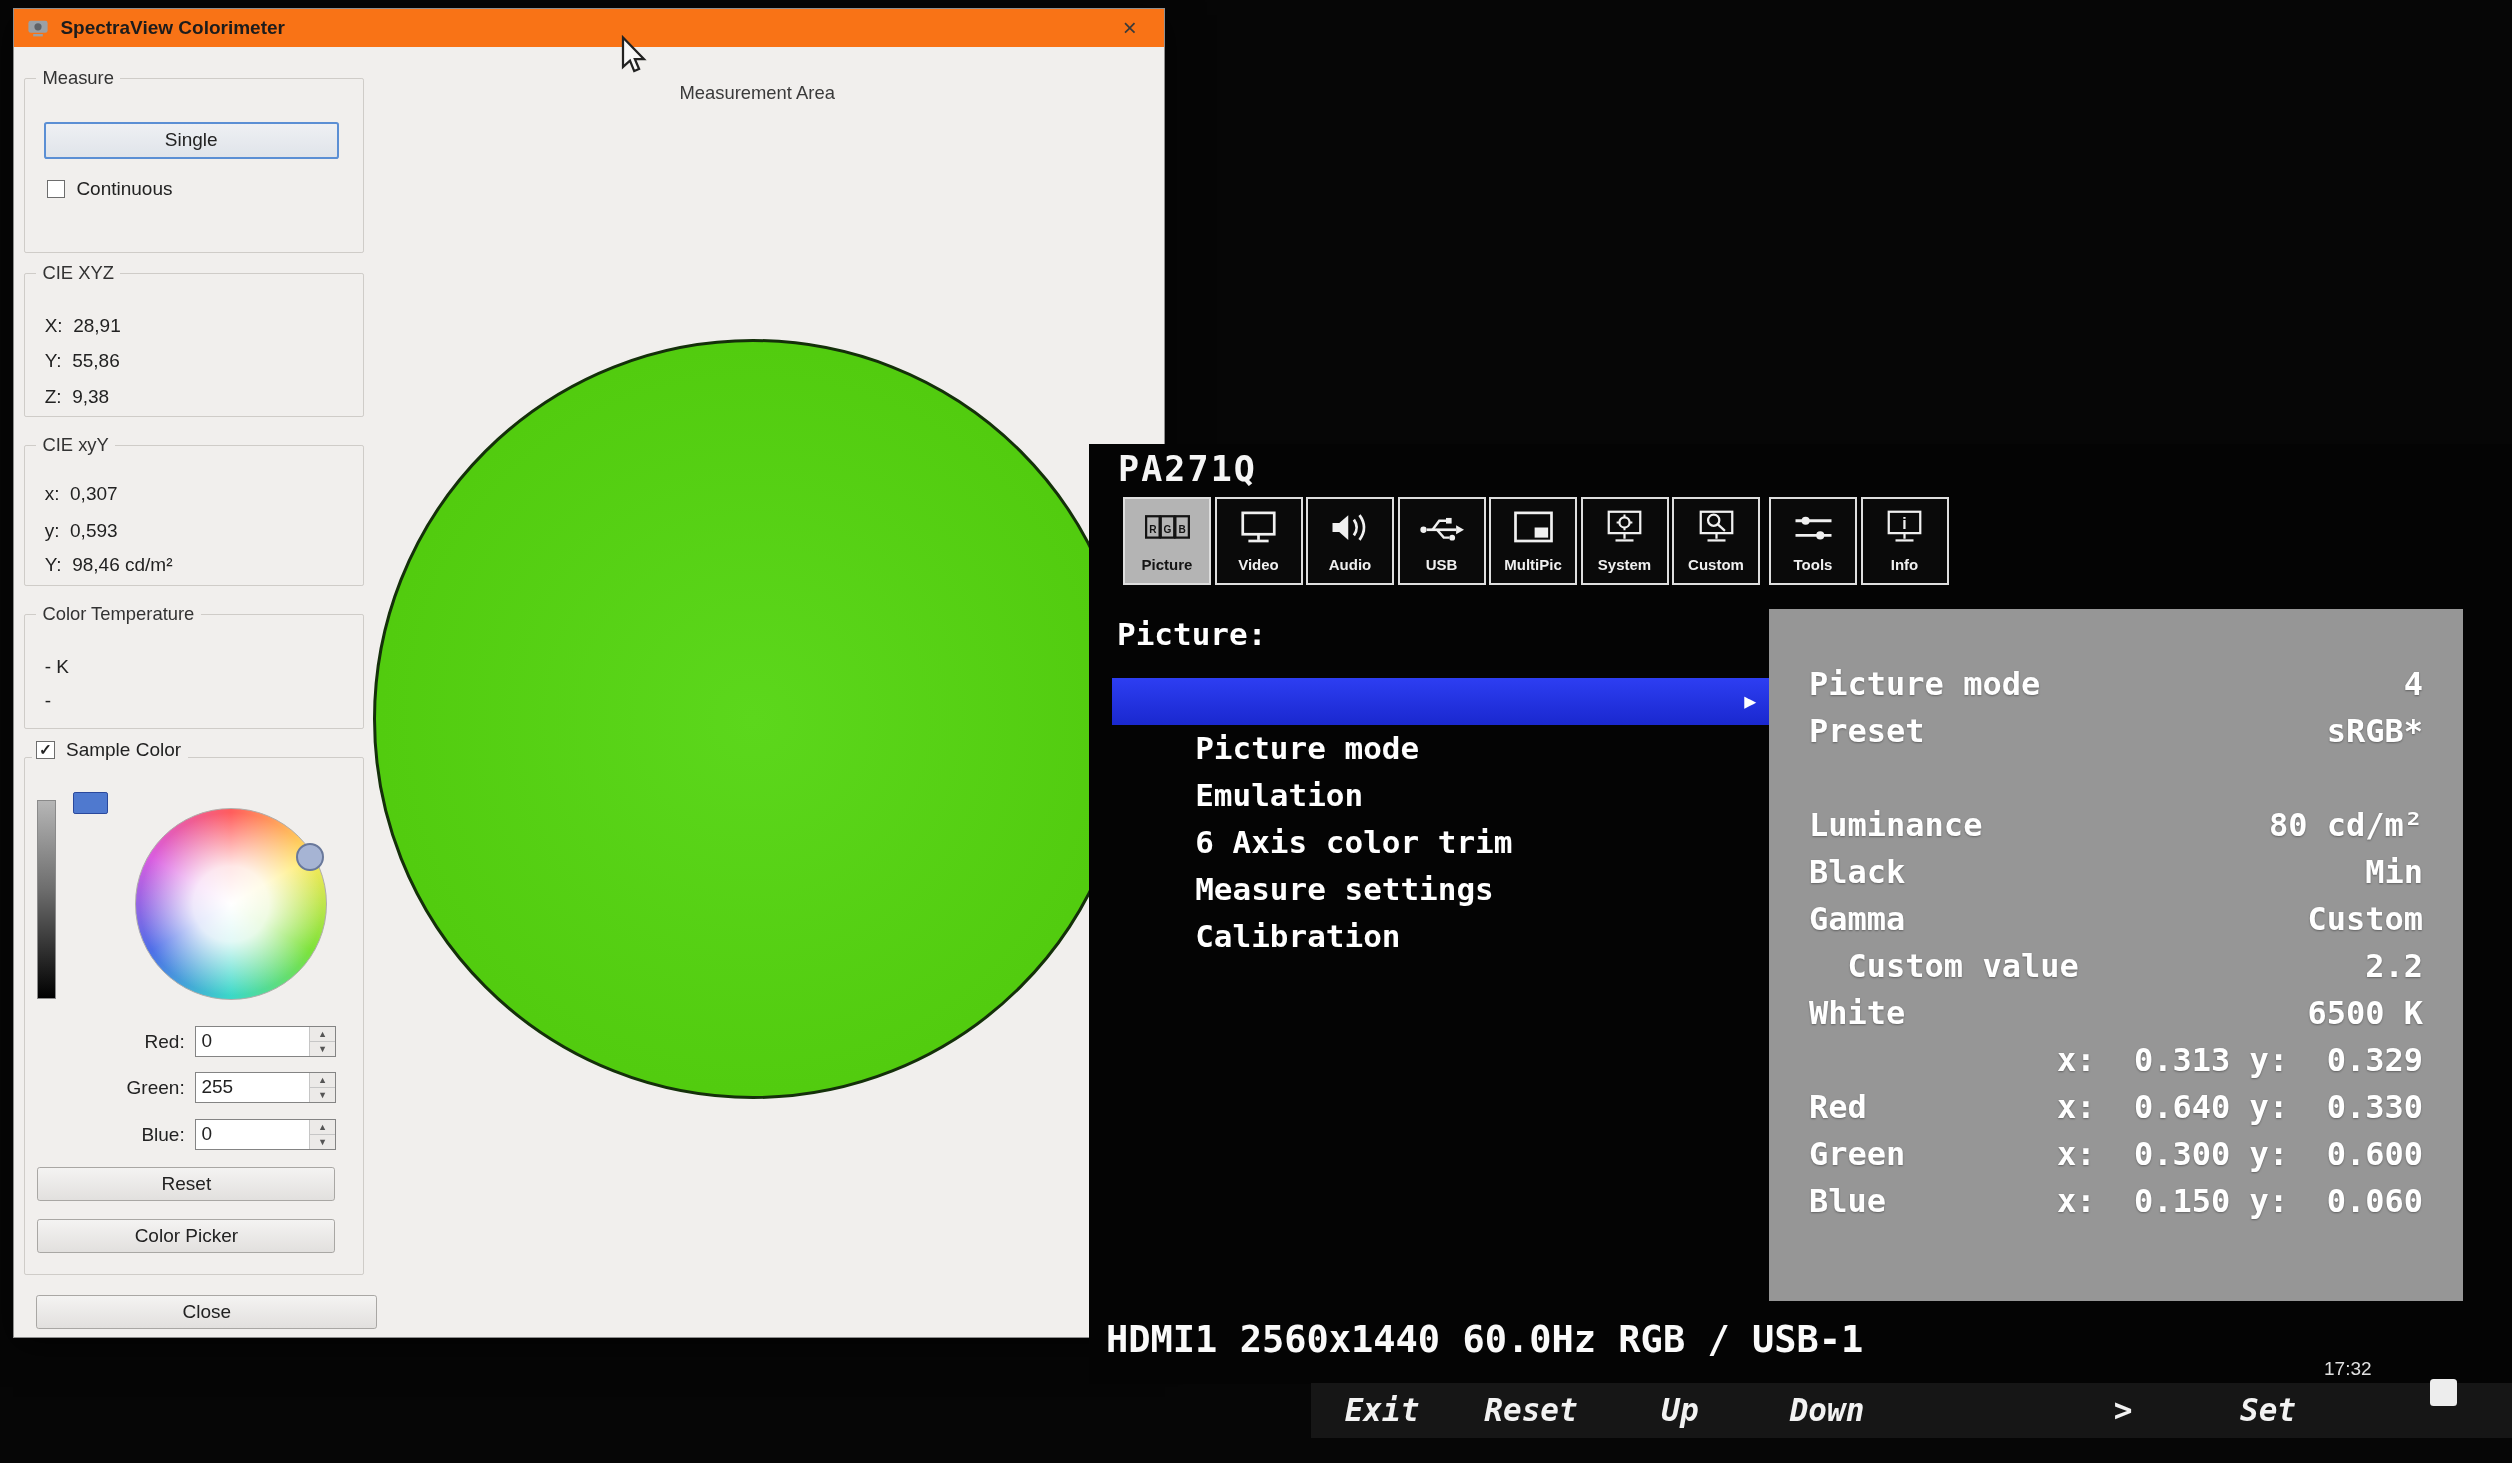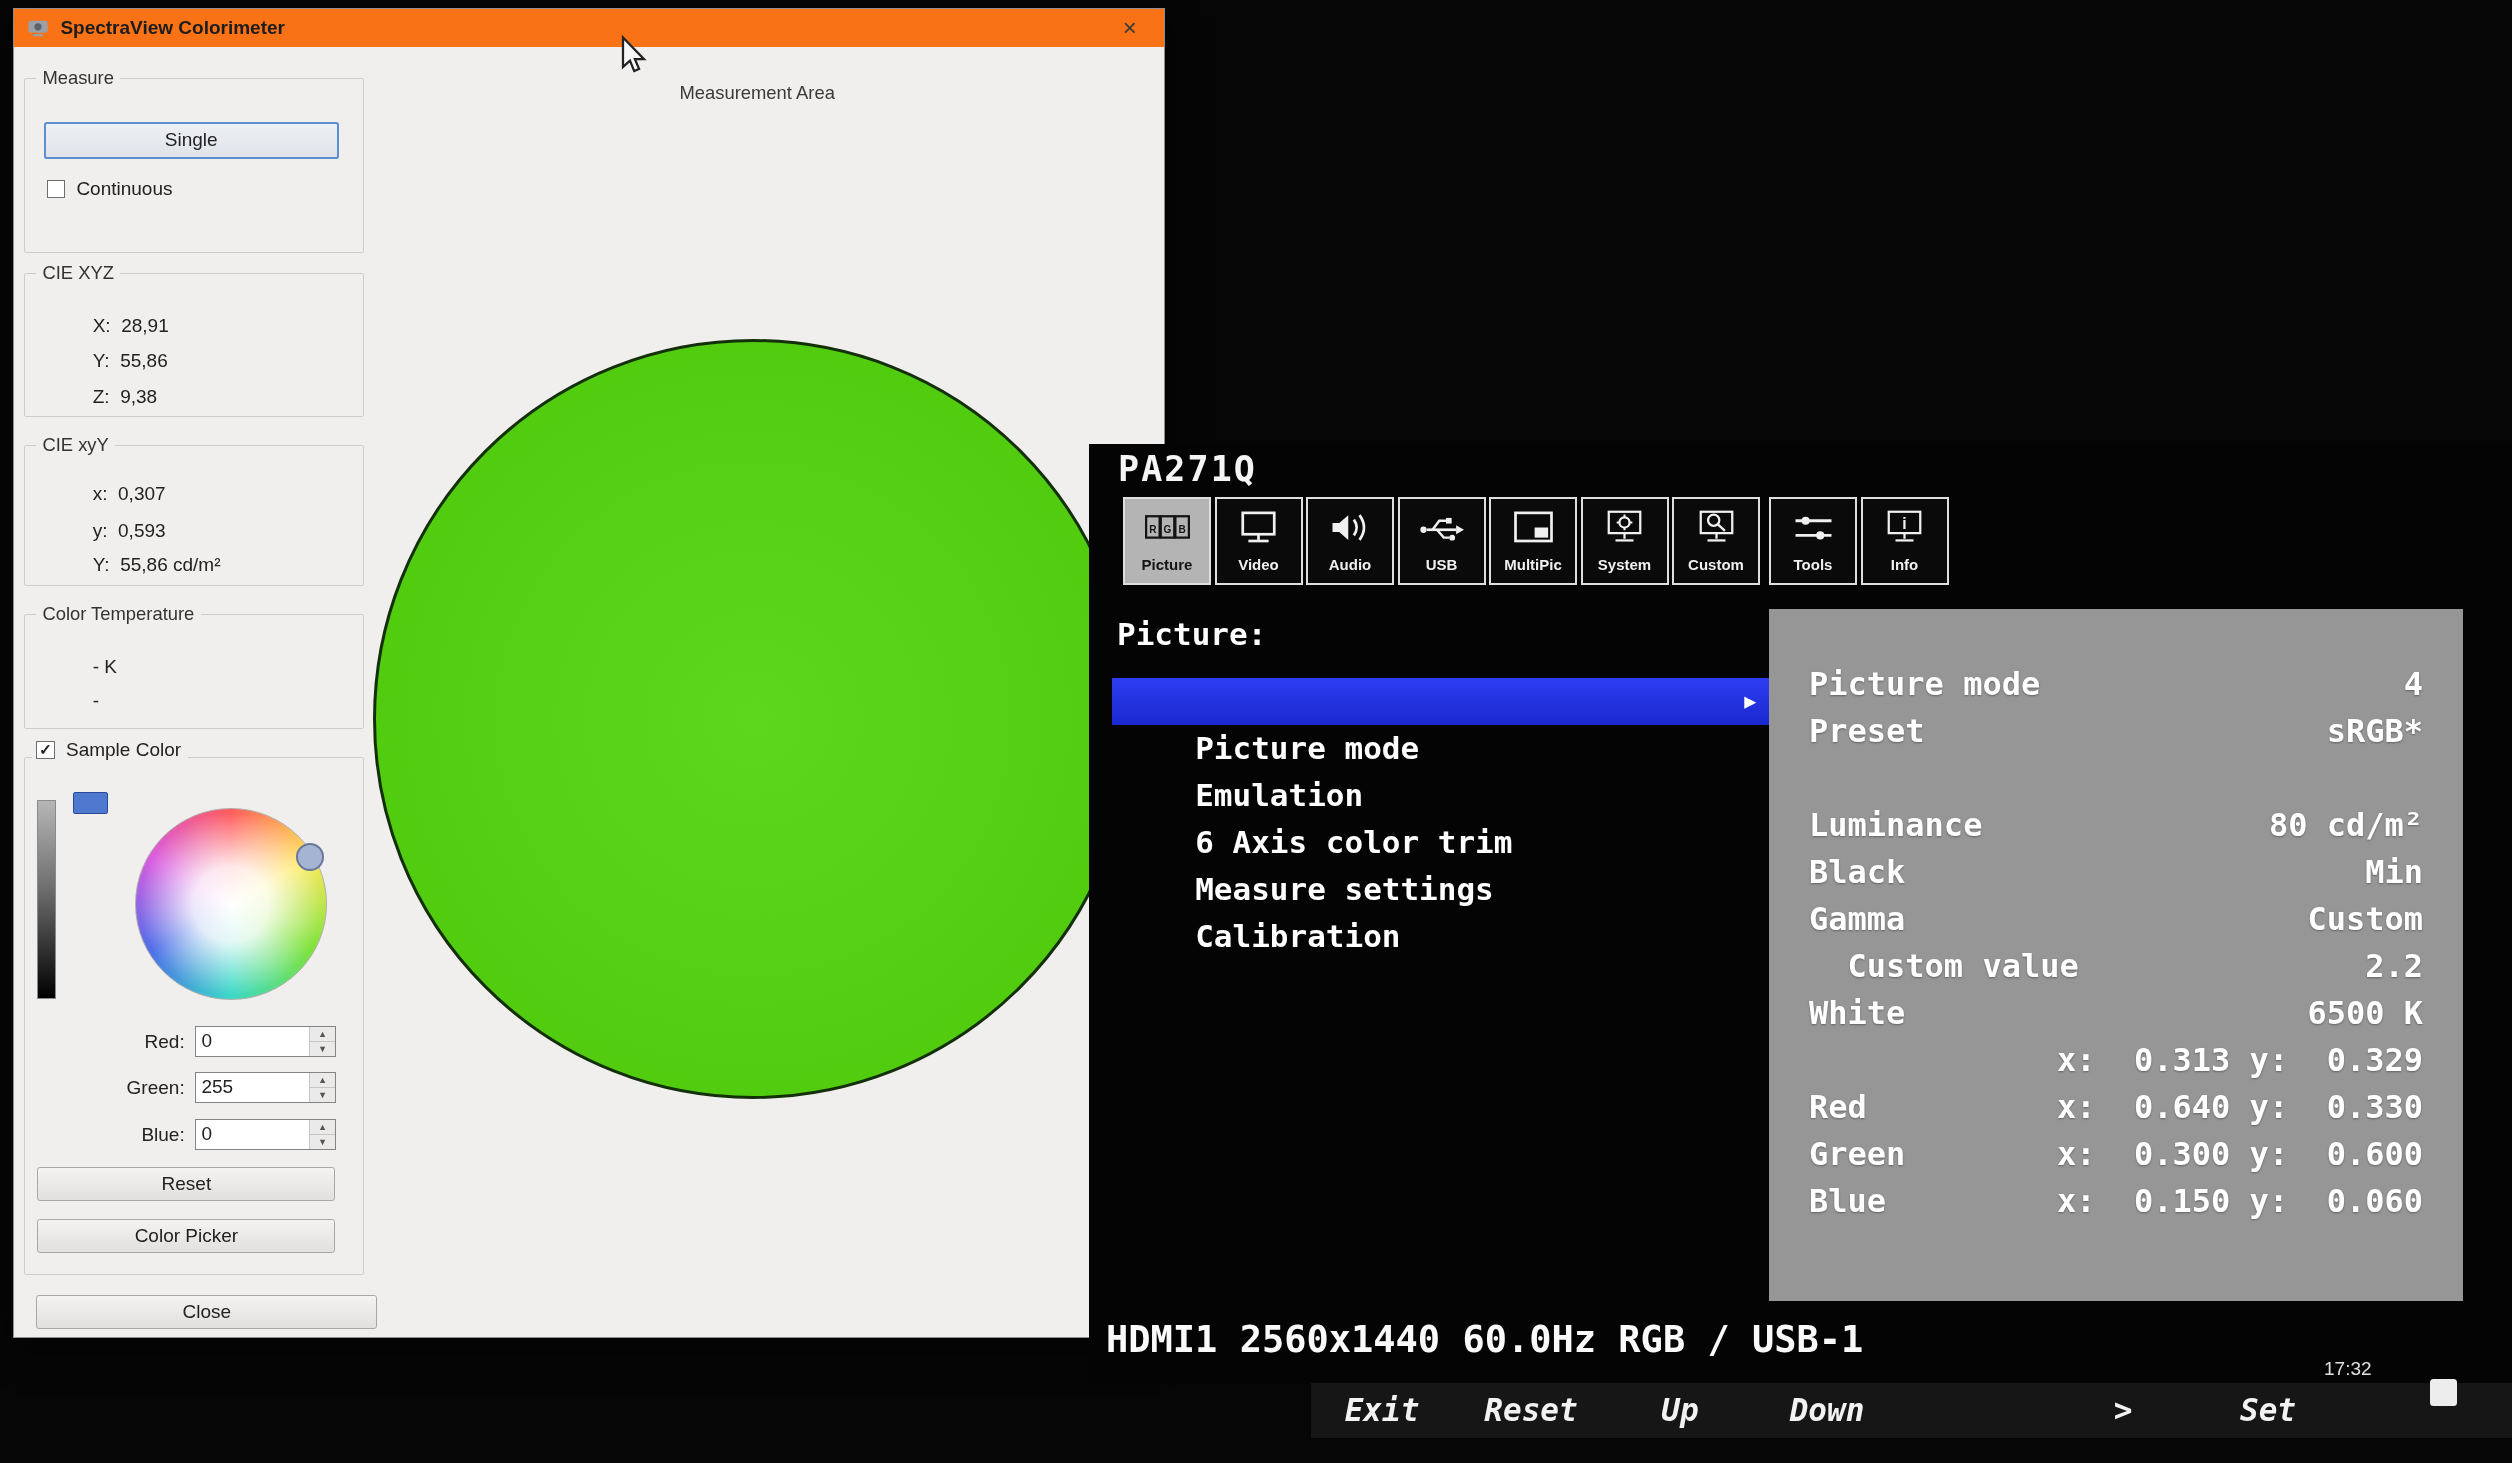--- a/index.html
+++ b/index.html
@@ -29,21 +29,21 @@
     display:flex;align-items:center;justify-content:center;
     font-size:24px;color:#3a3a3a;cursor:pointer;
   }
   .group{
     position:absolute;border:1.4px solid #cfccc8;border-radius:2.1px;box-sizing:border-box;
   }
   .group-label{
     position:absolute;top:-12px;left:11.3px;background:#f1efed;
     padding:0 6.4px;font-size:18.4px;color:#333;white-space:nowrap;
   }
-  .gtext{position:absolute;font-size:19px;color:#222;white-space:pre;margin-left:48px;}
+  .gtext{position:absolute;font-size:19px;color:#222;white-space:pre;}
   .btn{
     position:absolute;display:flex;align-items:center;justify-content:center;
     background:linear-gradient(#f4f3f2,#e2e0de);
     border:1.4px solid #a9a7a4;border-radius:2.8px;
     font-size:19px;color:#222;box-sizing:border-box;cursor:pointer;
   }
   .btn.primary{border:2.1px solid #5b8fd4;background:linear-gradient(#eef0f3,#e0e4ea);}
   .checkrow{position:absolute;display:flex;align-items:center;gap:8.5px;}
   .checkbox{
     width:18.4px;height:18.4px;background:#fff;border:1.4px solid #6d6d6d;
@@ -168,21 +168,21 @@
     <span class="group-label">CIE XYZ</span>
     <div class="gtext" style="left:20px;top:41px;"><span>X:</span>  <span>28,91</span></div>
     <div class="gtext" style="left:20px;top:76px;"><span>Y:</span>  <span>55,86</span></div>
     <div class="gtext" style="left:20px;top:112px;"><span>Z:</span>  <span>9,38</span></div>
   </div>
 
   <div class="group" style="left:10px;top:436px;width:340px;height:141px;">
     <span class="group-label">CIE xyY</span>
     <div class="gtext" style="left:20px;top:37px;"><span>x:</span>  <span>0,307</span></div>
     <div class="gtext" style="left:20px;top:74px;"><span>y:</span>  <span>0,593</span></div>
-    <div class="gtext" style="left:20px;top:108px;"><span>Y:</span>  <span>55,86 cd/m²</span></div>
+    <div class="gtext" style="left:20px;top:108px;"><span>Y:</span>  <span>98,46 cd/m²</span></div>
   </div>
 
   <div class="group" style="left:10px;top:605px;width:340px;height:115px;">
     <span class="group-label">Color Temperature</span>
     <div class="gtext" style="left:20px;top:41px;">- K</div>
     <div class="gtext" style="left:20px;top:75px;">-</div>
   </div>
 
   <div class="group" style="left:10px;top:748px;width:340px;height:518px;">
 

